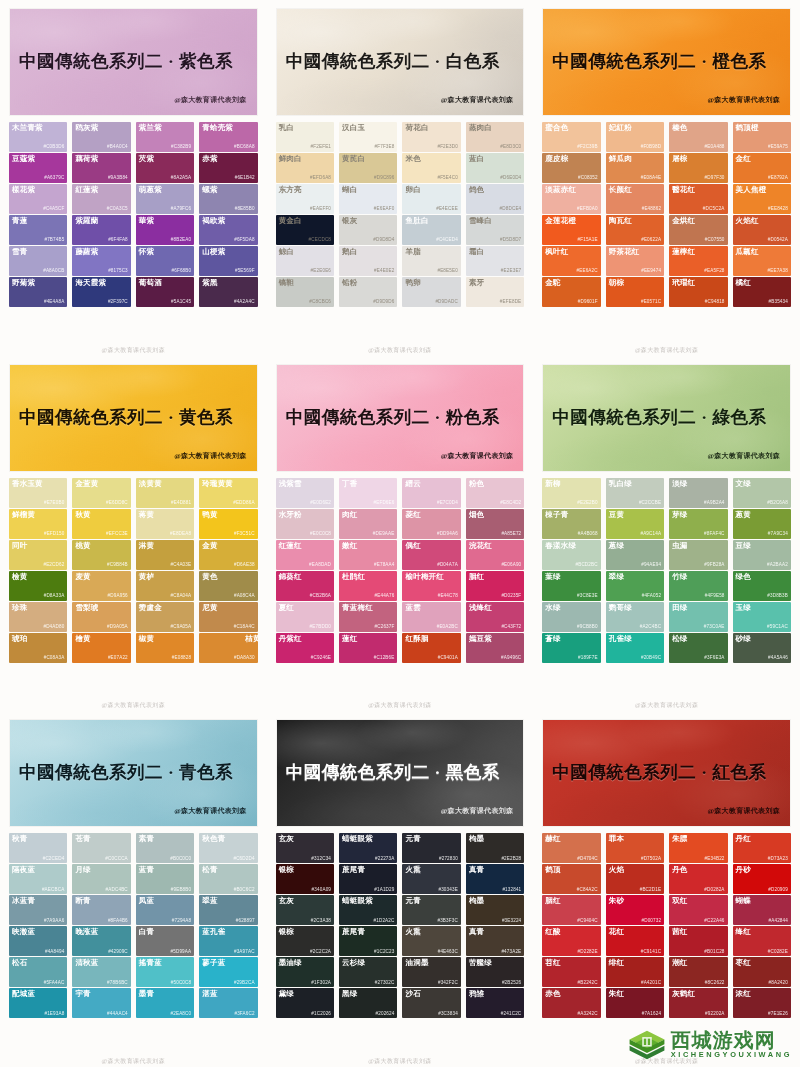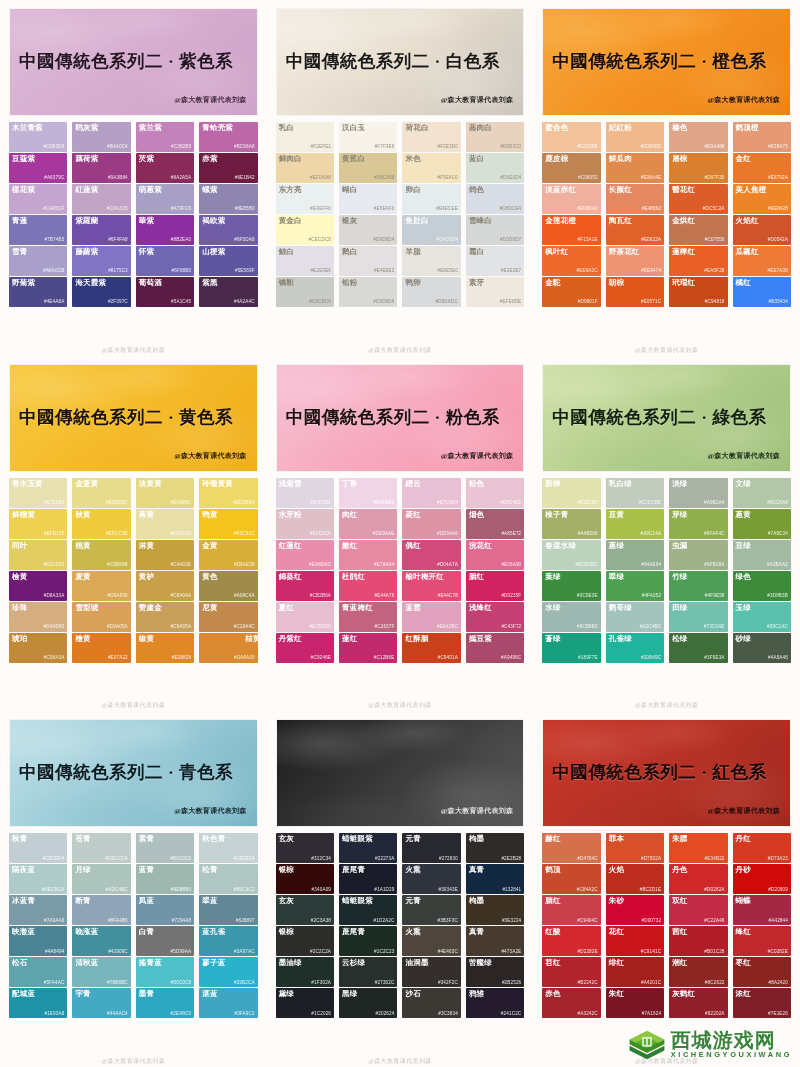--- a/index.html
+++ b/index.html
@@ -300,21 +300,21 @@
           <span class="sw-hex" style="color: rgb(138, 131, 117);">#E6EAF0</span>
         </div>
         <div class="swatch" style="background: rgb(228, 236, 238);">
           <span class="sw-name" style="color: rgb(138, 131, 117);">卵白</span>
           <span class="sw-hex" style="color: rgb(138, 131, 117);">#E4ECEE</span>
         </div>
         <div class="swatch" style="background: rgb(216, 220, 228);">
           <span class="sw-name" style="color: rgb(138, 131, 117);">鸽色</span>
           <span class="sw-hex" style="color: rgb(138, 131, 117);">#D8DCE4</span>
         </div>
-        <div class="swatch" style="background: #fef9c3;">
+        <div class="swatch" style="background: #0f172a;">
           <span class="sw-name" style="color: rgb(138, 131, 117);">黄金白</span>
           <span class="sw-hex" style="color: rgb(138, 131, 117);">#CECDC8</span>
         </div>
         <div class="swatch" style="background: rgb(217, 216, 212);">
           <span class="sw-name" style="color: rgb(138, 131, 117);">银灰</span>
           <span class="sw-hex" style="color: rgb(138, 131, 117);">#D9D8D4</span>
         </div>
         <div class="swatch" style="background: rgb(196, 206, 212);">
           <span class="sw-name" style="color: rgb(255, 255, 255);">鱼肚白</span>
           <span class="sw-hex" style="color: rgb(255, 255, 255);">#C4CED4</span>
@@ -451,21 +451,21 @@
           <span class="sw-hex" style="color: rgb(255, 255, 255);">#D9601F</span>
         </div>
         <div class="swatch" style="background: rgb(224, 87, 28);">
           <span class="sw-name" style="color: rgb(255, 255, 255);">朝棕</span>
           <span class="sw-hex" style="color: rgb(255, 255, 255);">#E0571C</span>
         </div>
         <div class="swatch" style="background: rgb(201, 72, 24);">
           <span class="sw-name" style="color: rgb(255, 255, 255);">玳瑁红</span>
           <span class="sw-hex" style="color: rgb(255, 255, 255);">#C94818</span>
         </div>
-        <div class="swatch" style="background: #3b82f6;">
+        <div class="swatch" style="background: #7f1d1d;">
           <span class="sw-name" style="color: rgb(255, 255, 255);">橘红</span>
           <span class="sw-hex" style="color: rgb(255, 255, 255);">#B35434</span>
         </div>
       </div>
       <div class="card-footer">@森大教育课代表刘森</div>
     </div>
     <div class="card">
       <div class="banner">
         <div class="wash" style="background: linear-gradient(135deg, rgb(247, 201, 63) 0%, rgb(245, 187, 43) 48%, rgb(240, 174, 28) 100%);"></div>
         <div class="speck" style="background: radial-gradient(60% 45% at 18% 22%, rgba(255, 233, 168, 0.533) 0%, transparent 60%), radial-gradient(45% 55% at 78% 70%, rgba(255, 233, 168, 0.333) 0%, transparent 62%), radial-gradient(35% 30% at 55% 12%, rgba(255, 233, 168, 0.4) 0%, transparent 65%), radial-gradient(30% 40% at 92% 25%, rgba(240, 174, 28, 0.4) 0%, transparent 70%), radial-gradient(50% 35% at 35% 88%, rgba(240, 174, 28, 0.333) 0%, transparent 68%);"></div>
@@ -514,21 +514,21 @@
           <span class="sw-hex" style="color: rgb(255, 255, 255);">#C9B84B</span>
         </div>
         <div class="swatch" style="background: rgb(196, 160, 62);">
           <span class="sw-name" style="color: rgb(255, 255, 255);">淋黄</span>
           <span class="sw-hex" style="color: rgb(255, 255, 255);">#C4A03E</span>
         </div>
         <div class="swatch" style="background: rgb(214, 174, 56);">
           <span class="sw-name" style="color: rgb(255, 255, 255);">金黄</span>
           <span class="sw-hex" style="color: rgb(255, 255, 255);">#D6AE38</span>
         </div>
-        <div class="swatch" style="background: #701a75;">
+        <div class="swatch" style="background: #4d7c0f;">
           <span class="sw-name" style="color: rgb(255, 255, 255);">檢黄</span>
           <span class="sw-hex" style="color: rgb(255, 255, 255);">#D8A33A</span>
         </div>
         <div class="swatch" style="background: rgb(217, 169, 86);">
           <span class="sw-name" style="color: rgb(255, 255, 255);">麦黄</span>
           <span class="sw-hex" style="color: rgb(255, 255, 255);">#D9A956</span>
         </div>
         <div class="swatch" style="background: rgb(200, 160, 74);">
           <span class="sw-name" style="color: rgb(255, 255, 255);">黄栌</span>
           <span class="sw-hex" style="color: rgb(255, 255, 255);">#C8A04A</span>
@@ -890,20 +890,21 @@
           <span class="sw-name" style="color: rgb(255, 255, 255);">湛蓝</span>
           <span class="sw-hex" style="color: rgb(255, 255, 255);">#3FA6C2</span>
         </div>
       </div>
       <div class="card-footer">@森大教育课代表刘森</div>
     </div>
     <div class="card">
       <div class="banner">
         <div class="wash" style="background: linear-gradient(135deg, rgb(26, 26, 26) 0%, rgb(58, 58, 58) 48%, rgb(88, 88, 88) 100%);"></div>
         <div class="speck" style="background: radial-gradient(60% 45% at 18% 22%, rgba(176, 176, 176, 0.533) 0%, transparent 60%), radial-gradient(45% 55% at 78% 70%, rgba(176, 176, 176, 0.333) 0%, transparent 62%), radial-gradient(35% 30% at 55% 12%, rgba(176, 176, 176, 0.4) 0%, transparent 65%), radial-gradient(30% 40% at 92% 25%, rgba(88, 88, 88, 0.4) 0%, transparent 70%), radial-gradient(50% 35% at 35% 88%, rgba(88, 88, 88, 0.333) 0%, transparent 68%);"></div>
+        <div class="banner-title" style="color: rgb(255, 255, 255);">中國傳統色系列二 ·  黑色系</div>
         <div class="banner-credit" style="color: rgb(232, 232, 232);">@森大教育课代表刘森</div>
       </div>
       <div class="swatch-grid">
         <div class="swatch" style="background: rgb(49, 44, 52);">
           <span class="sw-name" style="color: rgb(255, 255, 255);">玄灰</span>
           <span class="sw-hex" style="color: rgb(255, 255, 255);">#312C34</span>
         </div>
         <div class="swatch" style="background: rgb(34, 39, 58);">
           <span class="sw-name" style="color: rgb(255, 255, 255);">蜻蜓眼紫</span>
           <span class="sw-hex" style="color: rgb(255, 255, 255);">#22273A</span>

